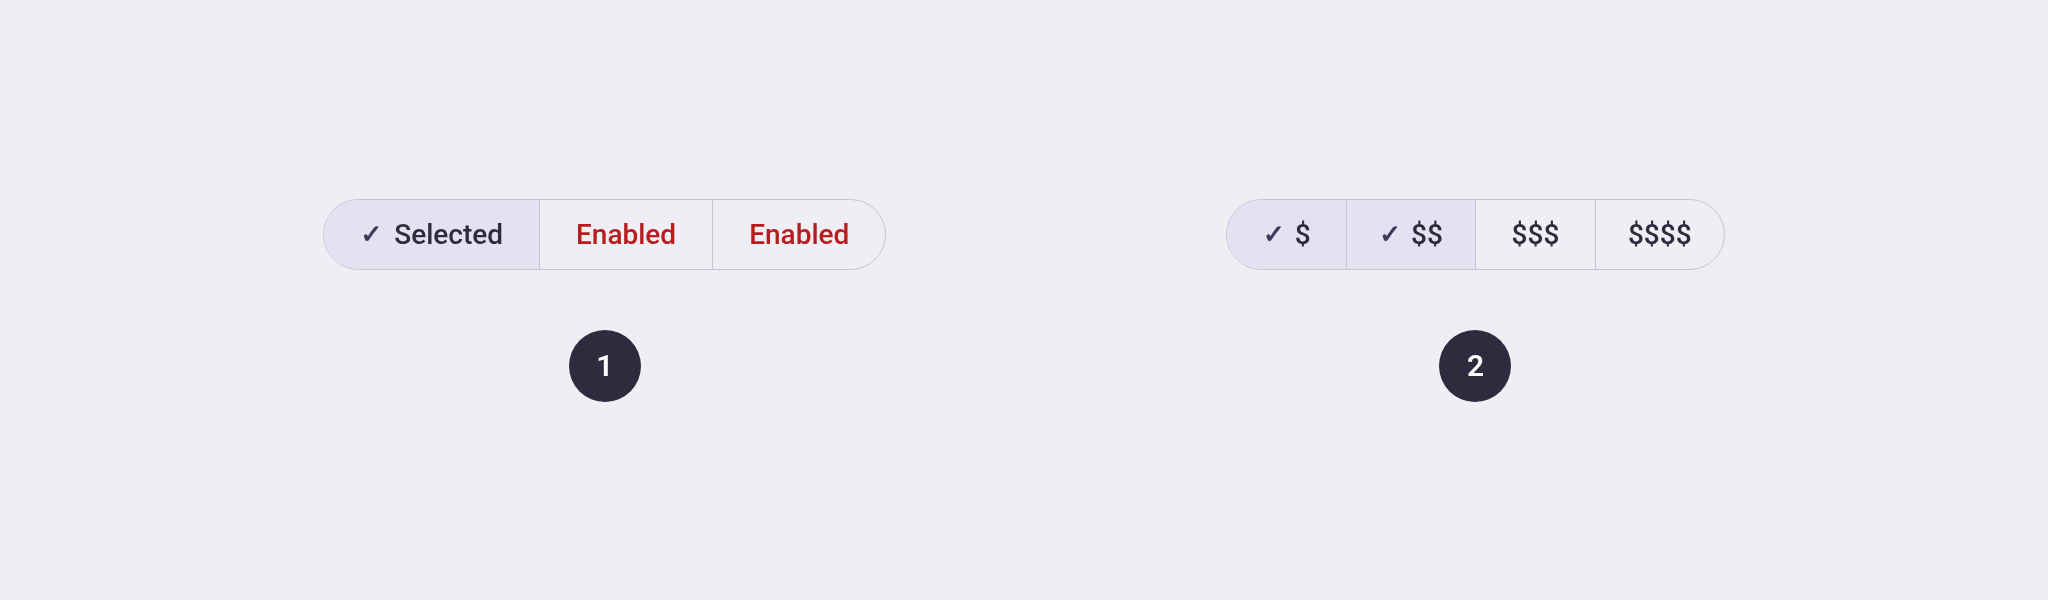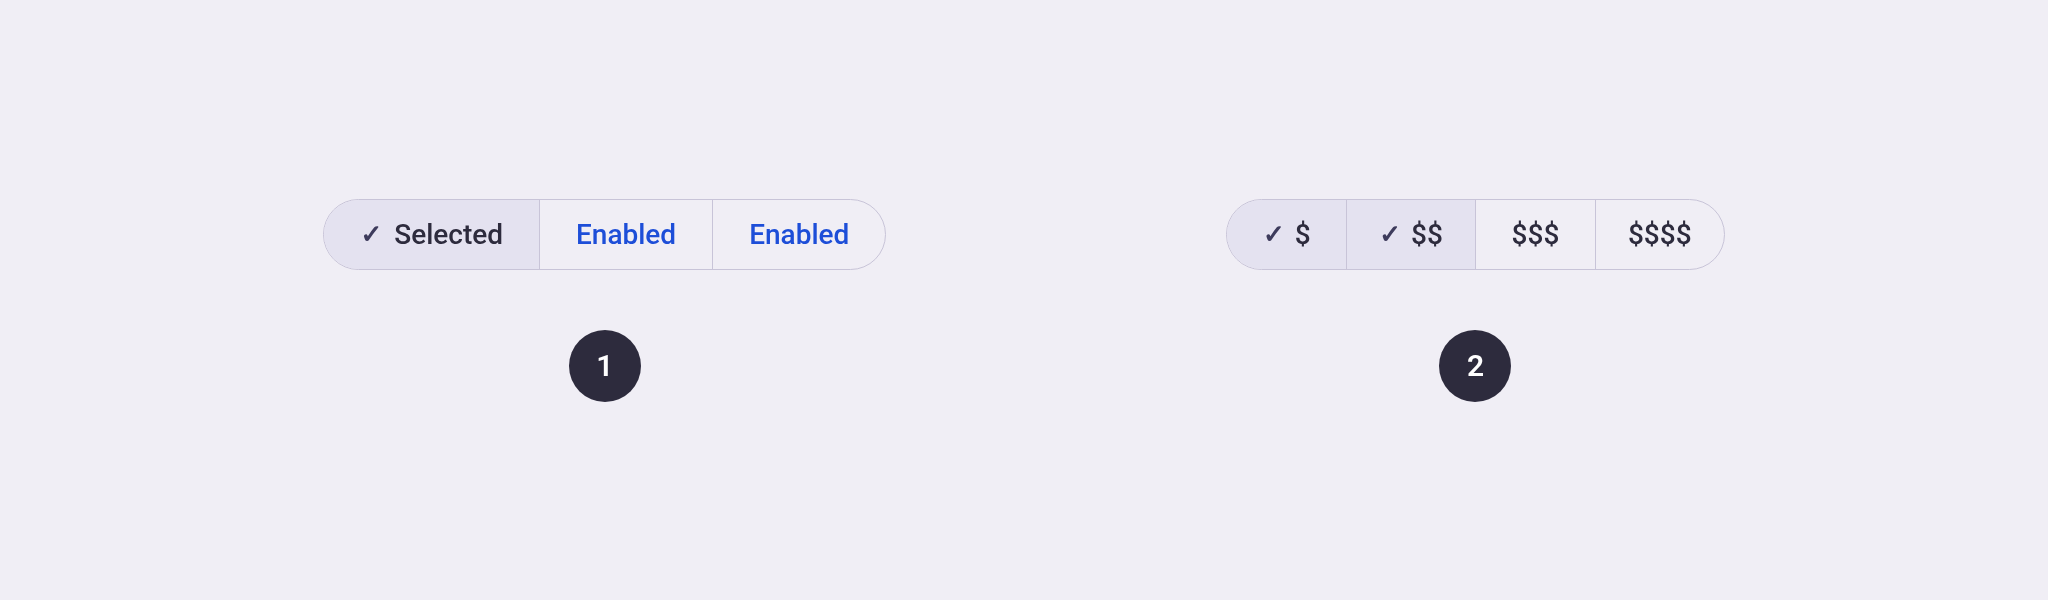--- a/index.html
+++ b/index.html
@@ -72,21 +72,21 @@
       border-right: none;
     }
 
     .segment.selected {
       background: #e4e2f0;
       color: #2d2b3d;
     }
 
     .segment.enabled {
       background: transparent;
-      color: #1d4ed8;
+      color: #b91c1c;
     }
 
     .checkmark {
       font-size: 26px;
       color: #3d3b5c;
       font-weight: 600;
     }
 
     
     .badge {

